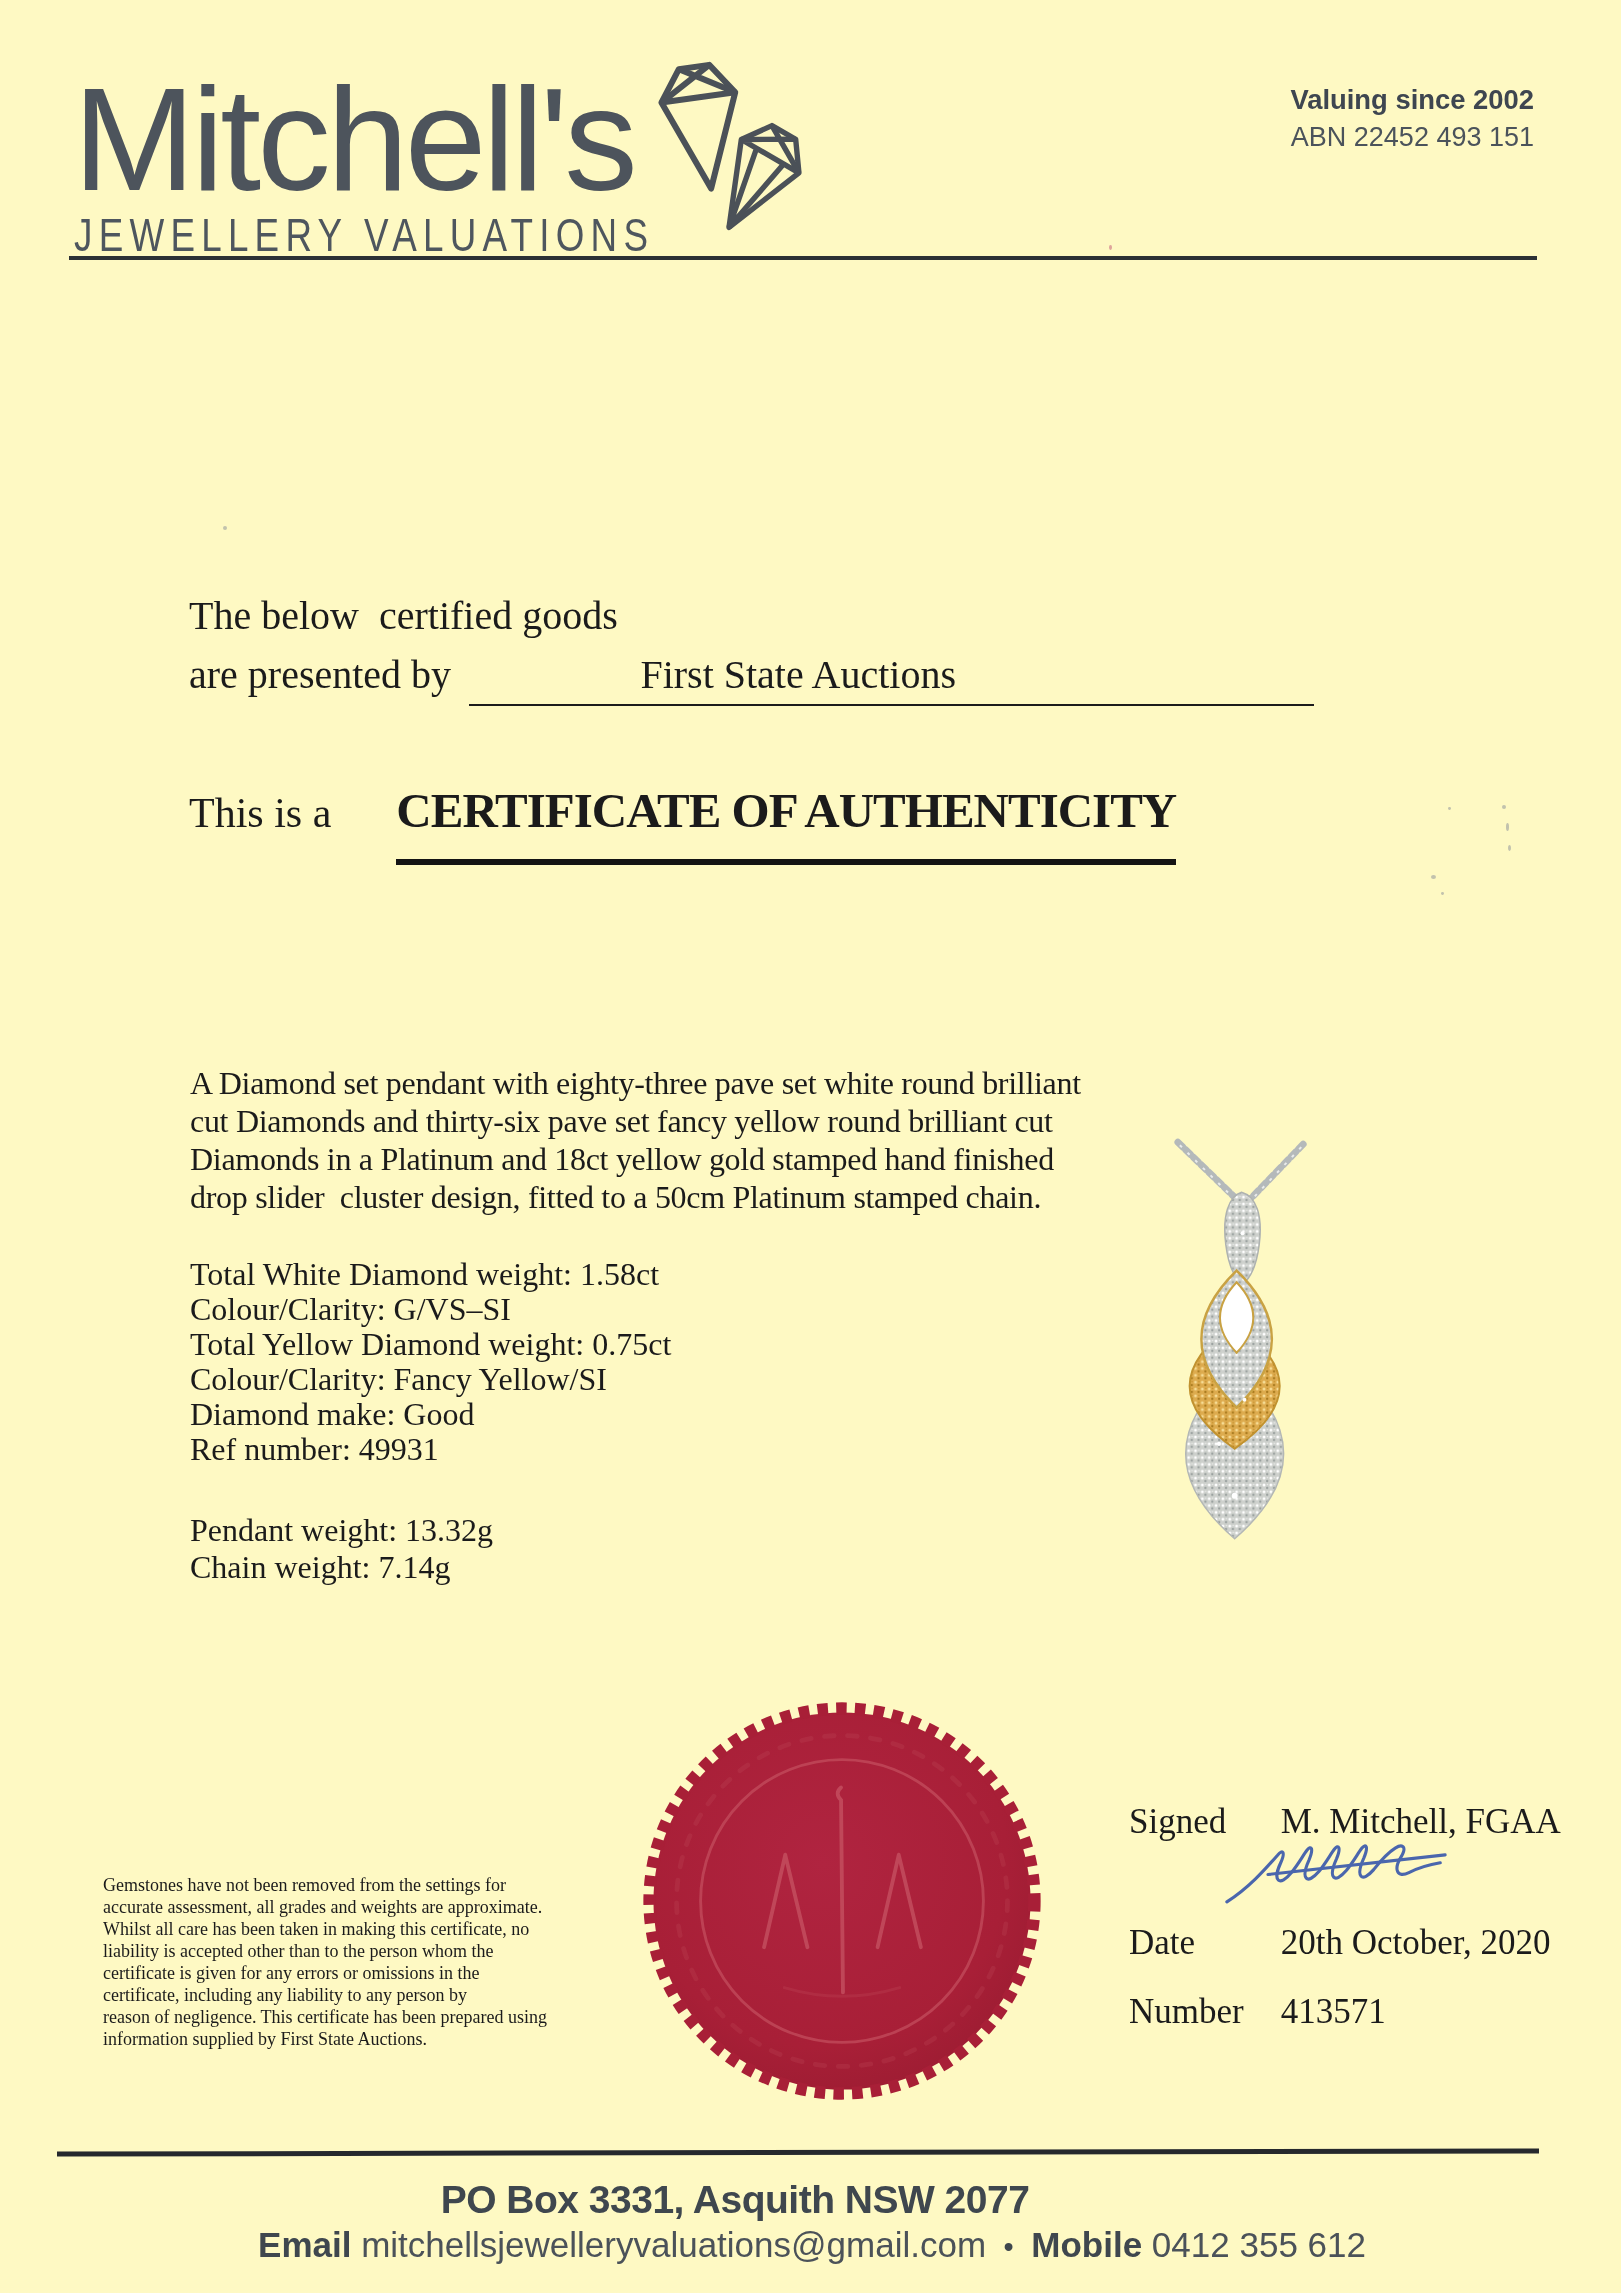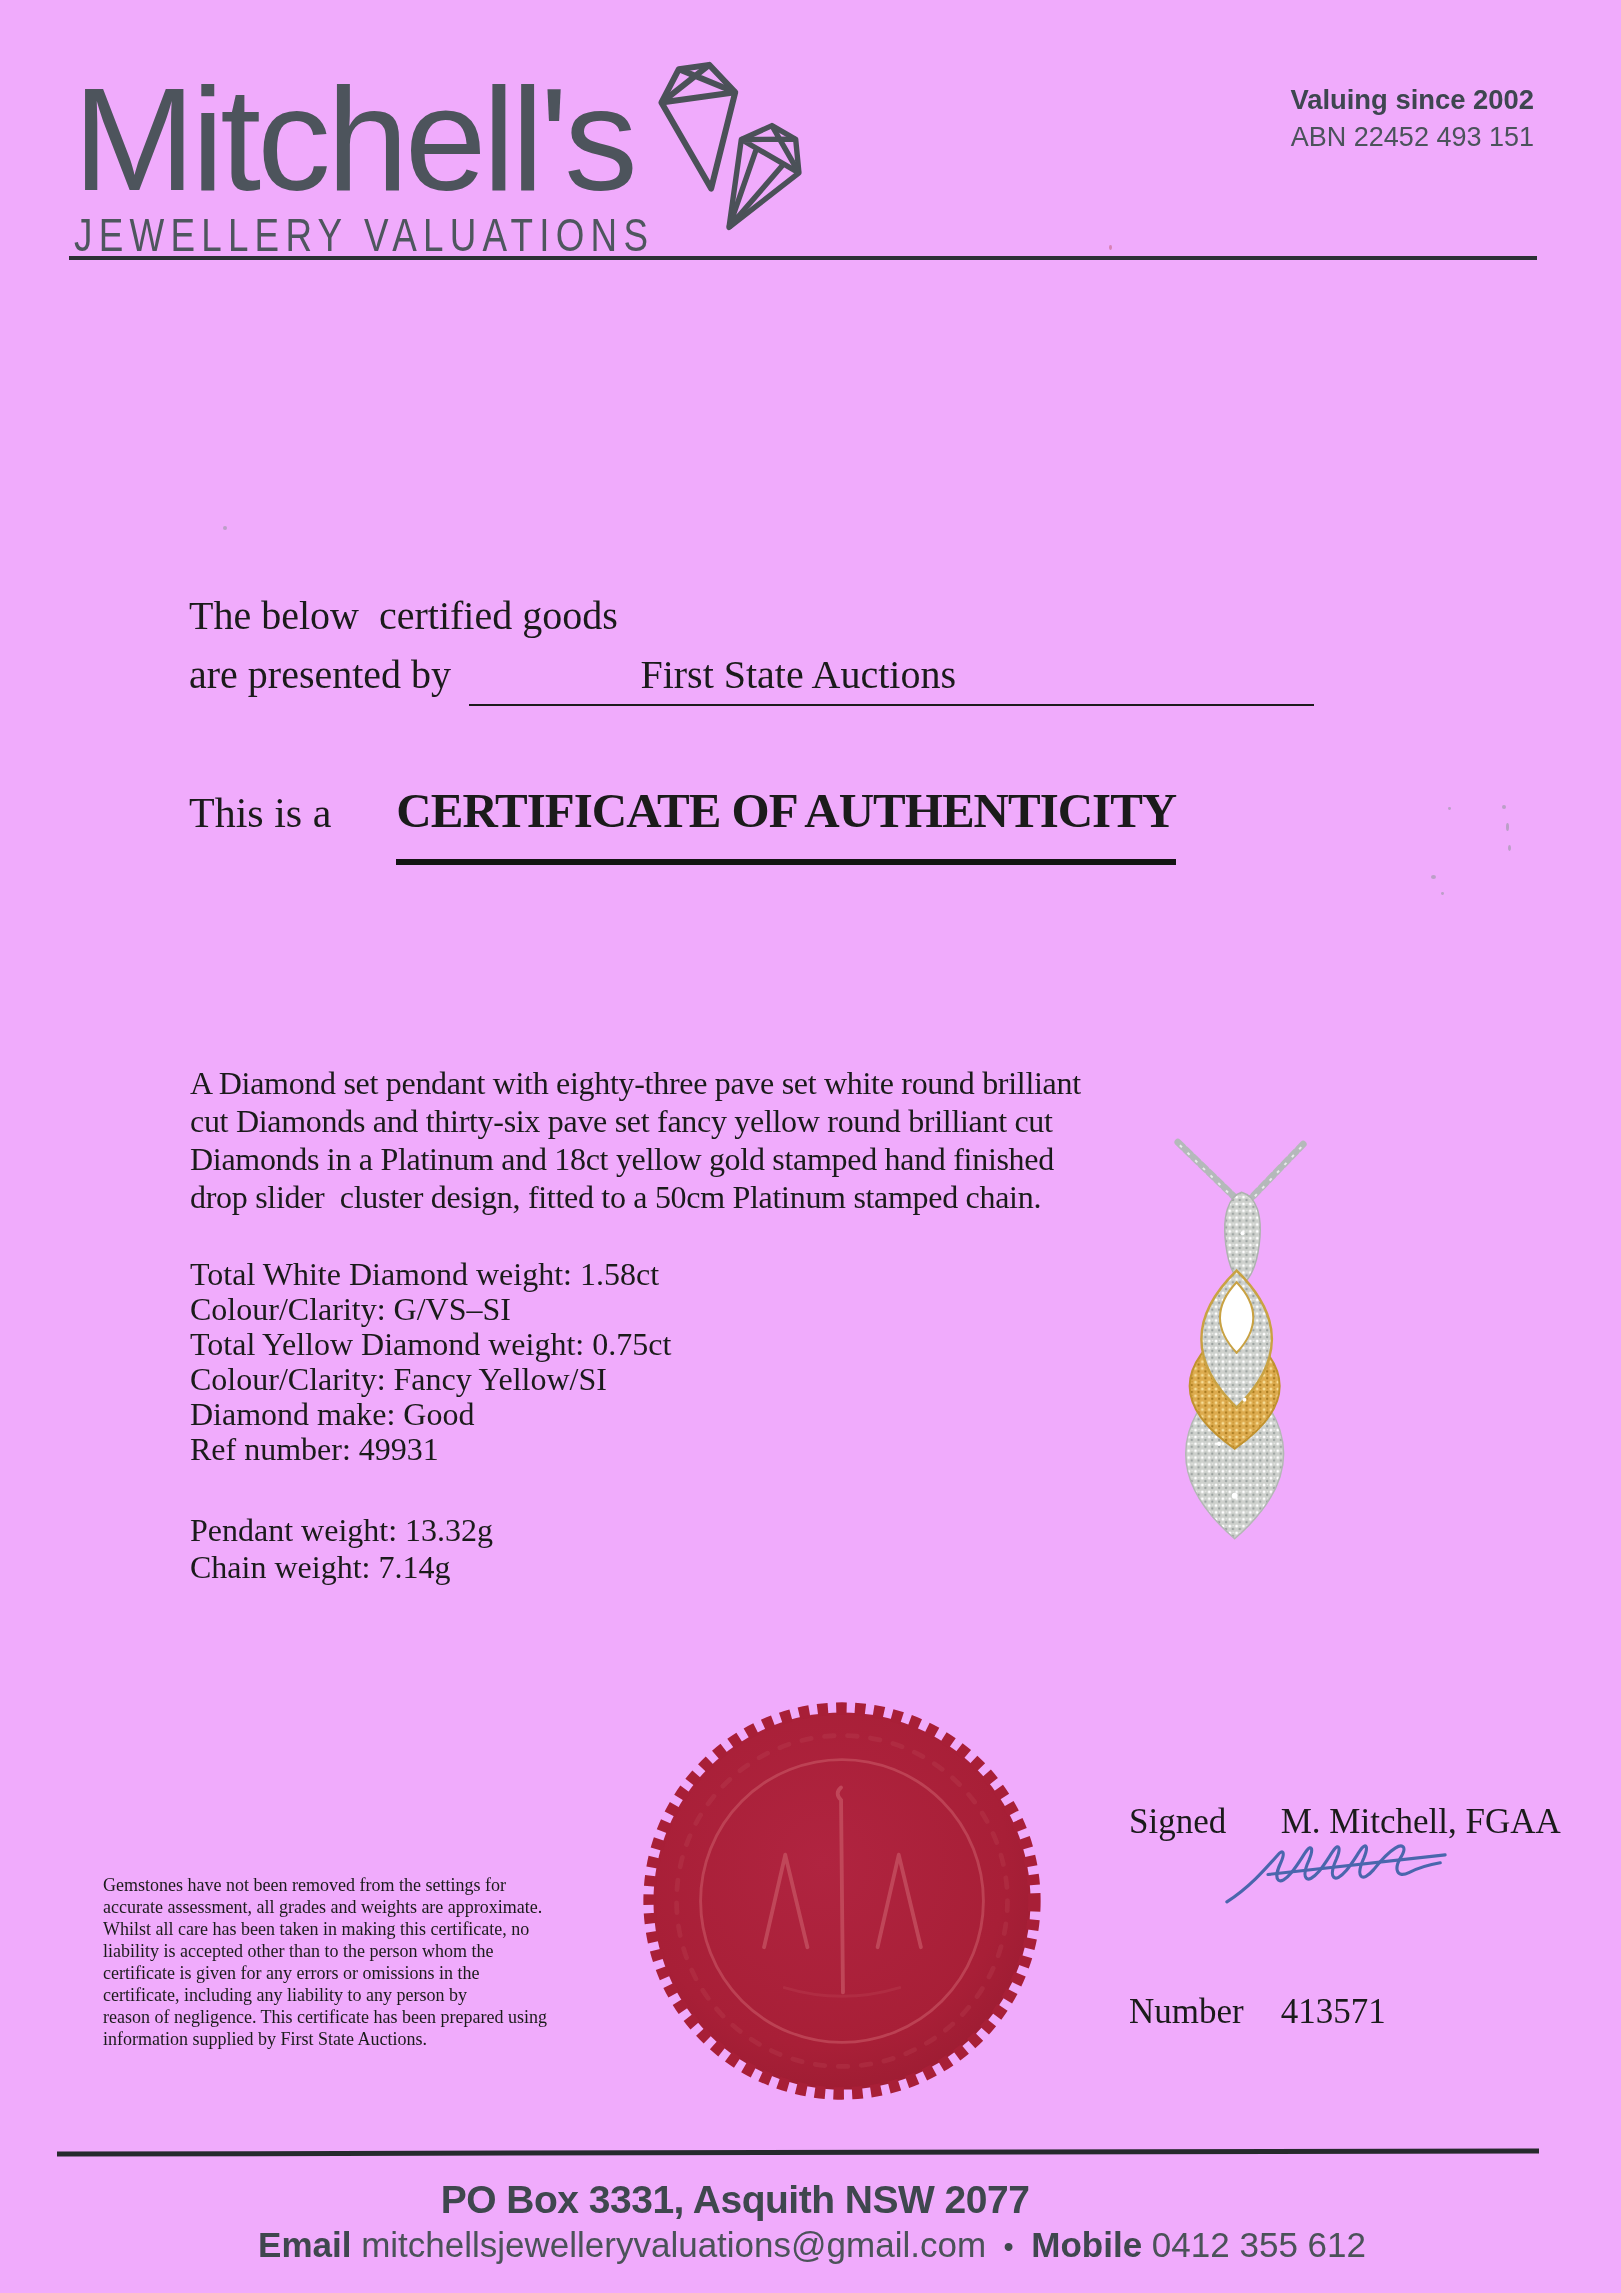--- a/index.html
+++ b/index.html
@@ -1,16 +1,16 @@
 <!DOCTYPE html>
 <html><head>
 <meta charset="utf-8">
 <style>
   html,body{margin:0;padding:0;background:#ffffff;}
-  .page{position:relative;width:1621px;height:2294px;background:#f0abfc;overflow:hidden;
+  .page{position:relative;width:1621px;height:2294px;background:#fef9c3;overflow:hidden;
         font-family:"Liberation Serif","DejaVu Serif",serif;color:#1b1b1b;}
   .abs{position:absolute;}
   .pre{white-space:pre;}
   .sans{font-family:"Liberation Sans","DejaVu Sans",sans-serif;}
 
   
   .brand-name{top:66px;left:73px;font-size:147px;line-height:1;letter-spacing:-3.9px;
               color:#4d545c;font-weight:400;}
   .brand-sub{top:212px;left:74px;font-size:46px;letter-spacing:7.8px;color:#4e565e;
              transform:scaleX(.8);transform-origin:left top;line-height:1;}
@@ -204,20 +204,24 @@
   <svg class="abs sig-scrawl" width="230" height="71" viewBox="0 0 235 72">
     <g fill="none" stroke="#4a66ad" stroke-width="3.2" stroke-linecap="round">
       <path d="M6,64 C28,50 44,32 58,16 C63,10 66,13 61,24 C52,43 60,49 72,34 C80,24 84,16 88,11
                C92,6 95,9 90,21 C81,41 88,47 100,33 C108,23 112,15 116,10 C120,5 123,8 118,20
                C109,40 116,46 128,32 C136,22 140,14 144,9 C148,4 151,7 146,19 C137,39 144,45 156,31
                C163,22 170,14 178,9 C186,4 190,8 184,18 C176,31 180,40 192,34 C200,30 212,26 224,24"></path>
       <path d="M48,36 L229,16"></path>
     </g>
   </svg>
 
+  <div class="sig-row" style="top:1923px;">
+    <span class="sig-label">Date</span>
+    <span>20th October, 2020</span>
+  </div>
 
   <div class="sig-row" style="top:1992px;">
     <span class="sig-label">Number</span>
     <span>413571</span>
   </div>
 
   <div class="abs hr-bottom"></div>
   <div class="abs sans footer-address">PO Box 3331, Asquith NSW 2077</div>
   <div class="abs sans footer-contact">
     <b>Email</b>

